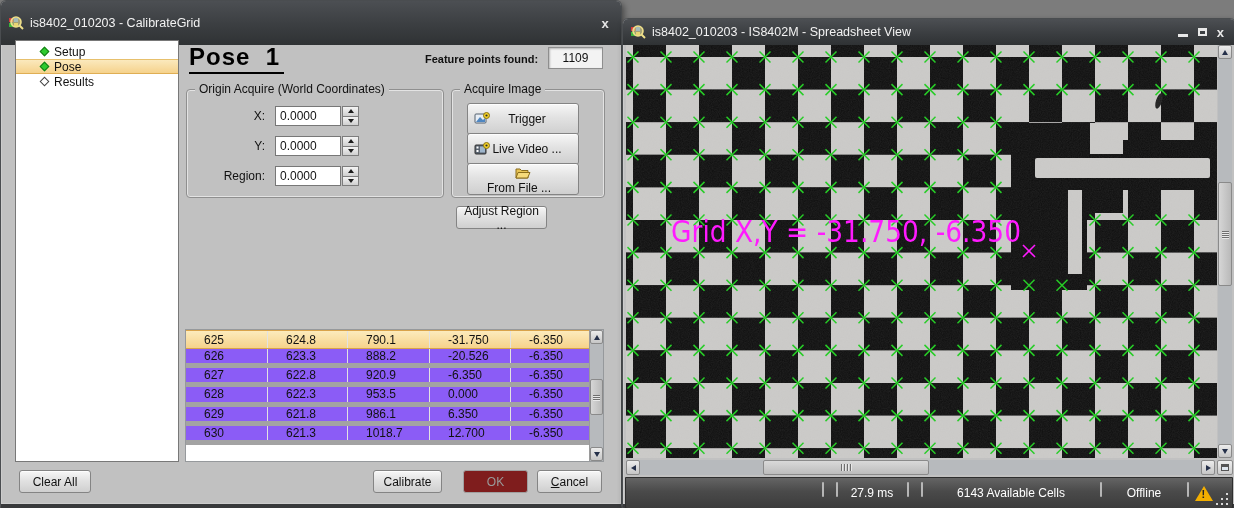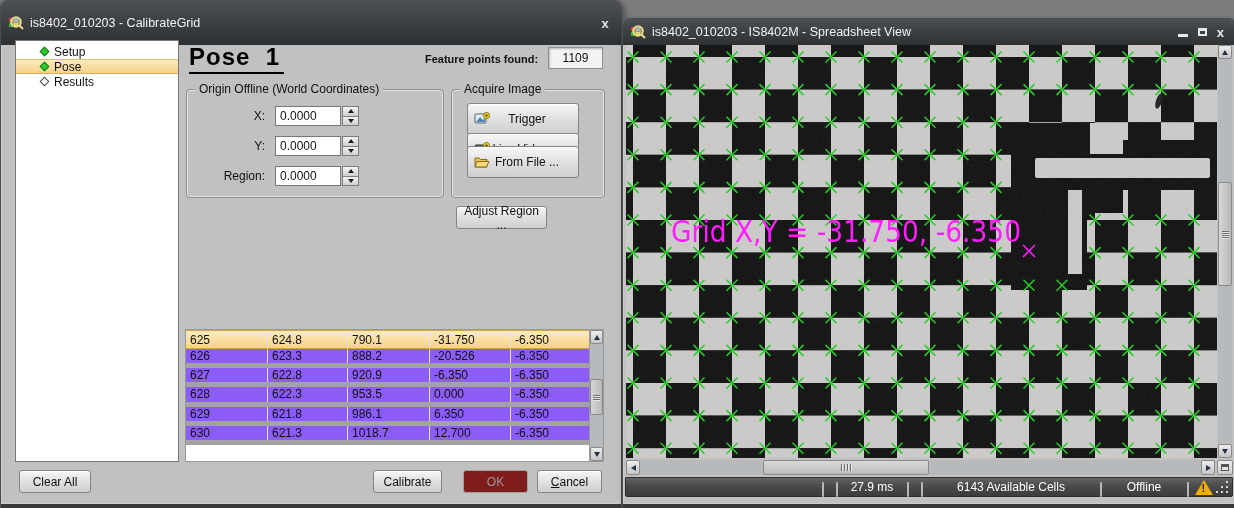--- a/index.html
+++ b/index.html
@@ -65,21 +65,21 @@
 
   
   .points-table{position:absolute;left:184px;top:328px;width:419px;height:133px;
     border:1px solid #96999c;background:#fff;box-sizing:border-box;display:flex;}
   .pt-cols{width:403px;display:flex;flex-direction:column;}
   .pt-header{display:flex;height:18px;background:linear-gradient(#7d7d7d,#5c5c5c 50%,#4a4a4a);}
   .pt-hcell{color:#eee;font-size:12px;display:flex;align-items:center;justify-content:center;
     border-right:1px solid #3e3e3e;box-sizing:border-box;}
   .pt-row{display:flex;height:19.15px;border-bottom:5px solid #a3a3a3;box-sizing:border-box;background:#8b5cf6;}
   .pt-row.selected{background:linear-gradient(#fcebbc,#f6d28b);border-top:1px solid #d9a34a;border-bottom:1px solid #d9a34a;}
-  .pt-cell{font-size:12px;color:#111;display:flex;align-items:center;padding-left:4px;
+  .pt-cell{font-size:12px;color:#111;display:flex;align-items:center;padding-left:18px;
     border-right:1px solid #e2e2e2;box-sizing:border-box;}
   .c0{width:82px}.c1{width:80px}.c2{width:82px}.c3{width:81px}.c4{width:78px;border-right:none;}
 
   .vscroll{position:relative;width:15px;background:#b7babd;border-left:1px solid #9a9a9a;box-sizing:border-box;}
   .sb-btn{position:absolute;left:0;width:100%;height:14px;background:linear-gradient(#ececec,#c6c6c6);
     border:1px solid #8a8a8a;box-sizing:border-box;display:flex;align-items:center;justify-content:center;border-radius:2px;}
   .sb-thumb{position:absolute;left:0;width:100%;background:linear-gradient(90deg,#d6d6d6,#b9b9b9);
     border:1px solid #8a8a8a;border-radius:2px;box-sizing:border-box;display:flex;align-items:center;justify-content:center;flex-direction:column;gap:1px;}
   .grip-line{width:7px;height:1px;background:#6f6f6f;box-shadow:0 1px 0 #e8e8e8;}
   .tri-u{width:0;height:0;border-left:3.5px solid transparent;border-right:3.5px solid transparent;border-bottom:5px solid #25304a;}
@@ -109,21 +109,21 @@
   .hsb-btn{position:absolute;top:0;width:14px;height:15px;background:linear-gradient(#ececec,#c6c6c6);
     border:1px solid #8a8a8a;box-sizing:border-box;border-radius:2px;display:flex;align-items:center;justify-content:center;}
   .hsb-thumb{position:absolute;top:0;height:15px;background:linear-gradient(#d9d9d9,#bcbcbc);
     border:1px solid #8a8a8a;border-radius:2px;box-sizing:border-box;display:flex;align-items:center;justify-content:center;gap:2px;}
   .vgrip{width:1px;height:7px;background:#6f6f6f;box-shadow:1px 0 0 #e8e8e8;}
   .corner-btn{position:absolute;left:594px;top:441px;width:16px;height:15px;
     background:linear-gradient(#efefef,#cccccc);border:1px solid #8a8a8a;box-sizing:border-box;
     display:flex;align-items:center;justify-content:center;border-radius:2px;}
   .corner-glyph{width:8px;height:7px;border:1px solid #555;border-top:3px solid #555;background:#dfe6ee;box-sizing:border-box;}
 
-  .statusbar{position:absolute;left:2px;top:458px;width:608px;height:20px;
+  .statusbar{position:absolute;left:2px;top:458px;width:608px;height:32px;
     background:linear-gradient(#646464,#4a4a4a 45%,#3c3c3c);border:1px solid #2e2e2e;
     box-sizing:border-box;color:#fff;font-size:12px;border-radius:0 0 2px 2px;}
   .sep{position:absolute;top:4px;width:2px;height:15px;background:#c9c9c9;border-radius:1px;opacity:0.85;}
   .status-seg{position:absolute;top:0;height:100%;display:flex;align-items:center;justify-content:center;}
   .warn-tri{width:0;height:0;border-left:9px solid transparent;border-right:9px solid transparent;
     border-bottom:15px solid #f2ae00;position:relative;}
   .warn-tri::after{content:"!";position:absolute;left:-2.5px;top:2px;font-size:11px;font-weight:bold;color:#222;}
   .resize-grip{position:absolute;right:3px;bottom:3px;width:13px;height:13px;
     background:
       radial-gradient(circle at 11px 2px,#d8d8d8 1.2px,transparent 1.4px),
@@ -164,21 +164,21 @@
       <span class="diamond hollow"></span>
       <span>Results</span>
     </div>
   </div>
 
   <div class="pose-heading">Pose  1</div>
   <div class="fp-label">Feature points found:</div>
   <div class="fp-box">1109</div>
 
   <div class="groupbox" id="origin-group">
-    <span class="legend">Origin Offline (World Coordinates)</span>
+    <span class="legend">Origin Acquire (World Coordinates)</span>
     <div class="field-row" style="left:0;top:16px;">
       <span class="field-label">X:</span>
       <input class="spin-input" value="0.0000" style="">
       <span class="spinner">
         <span class="spin-btn">
             <span class="tri-up"></span>
           </span>
         <span class="spin-btn">
             <span class="tri-down"></span>
           </span>
@@ -225,21 +225,21 @@
       <svg class="icon16" viewBox="0 0 16 14">
         <rect x="1" y="3" width="11" height="9" rx="1" fill="#5a6470" stroke="#333"></rect>
         <rect x="2.5" y="4.5" width="2" height="2" fill="#fff"></rect>
           <rect x="2.5" y="8" width="2" height="2" fill="#fff"></rect>
         <rect x="6" y="4.5" width="5" height="6" fill="#9fb6cc"></rect>
         <circle cx="12.5" cy="3.5" r="3" fill="#f5d328" stroke="#8a7310"></circle>
         <circle cx="12.5" cy="3.5" r="1.1" fill="#2b2b2b"></circle>
       </svg>
       <span class="lbl">Live Video ...</span>
     </button>
-    <button class="btn acq-btn" style="top:56px;">
+    <button class="btn acq-btn" style="top:73px;flex-direction:column;">
       <svg class="icon16" viewBox="0 0 16 14">
         <path d="M1 3 L5 3 L6.5 4.5 L13 4.5 L13 12 L1 12 Z" fill="#e8c454" stroke="#8a6d1c"></path>
         <path d="M3 6.5 L15 6.5 L12.5 12 L1 12 Z" fill="#f6da7a" stroke="#8a6d1c"></path>
       </svg>
       <span class="lbl">From File ...</span>
     </button>
   </div>
 
   <button class="btn" id="adjust-region-btn">
       <span>Adjust Region ...</span>

